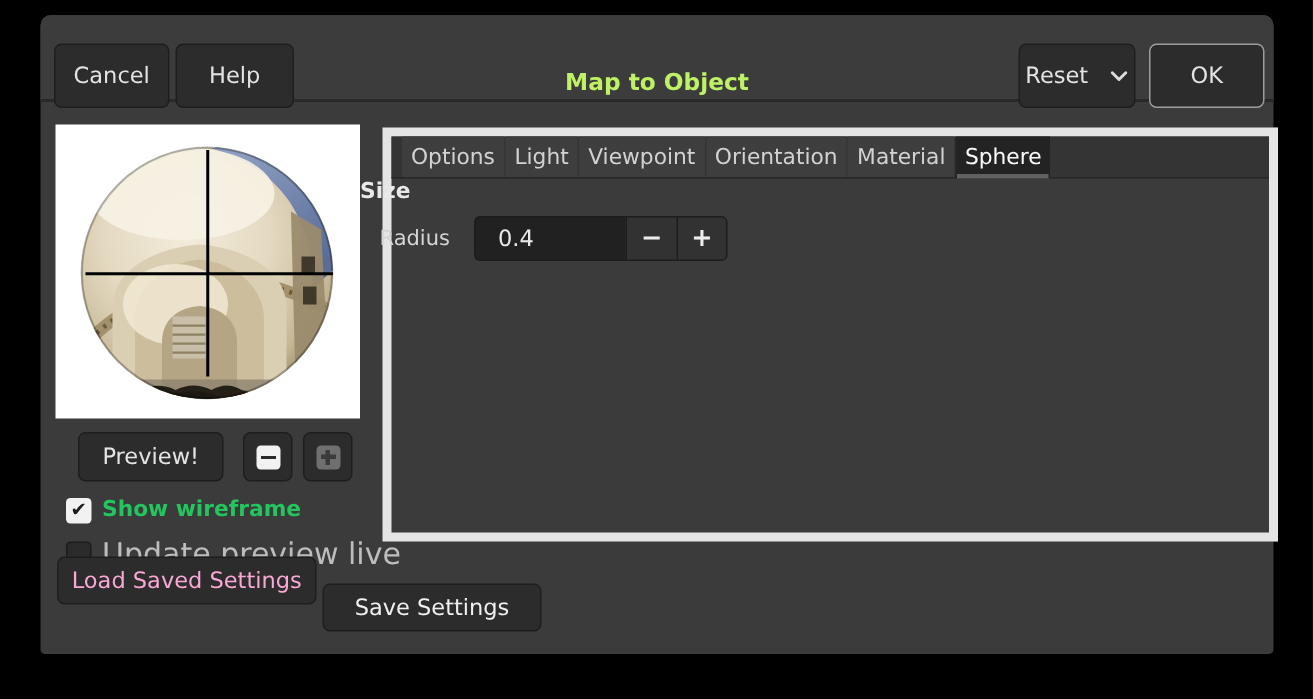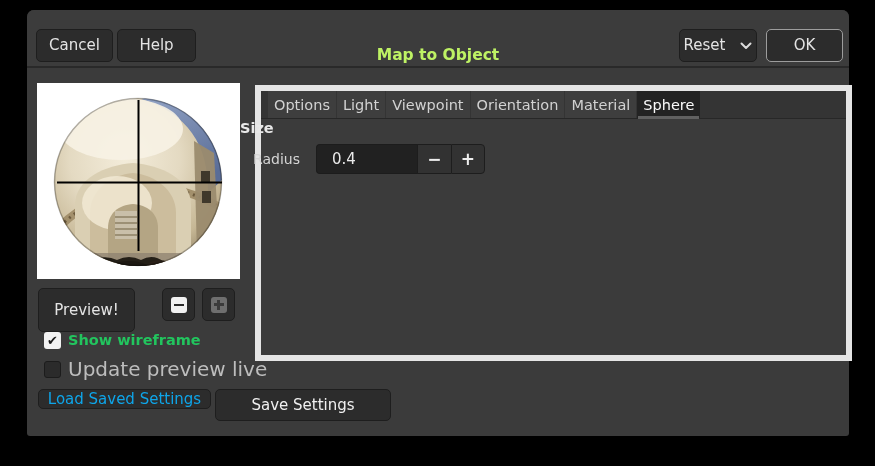--- a/index.html
+++ b/index.html
@@ -10,21 +10,21 @@
     position:absolute; left:27px; top:10px; width:822px; height:426px;
     background:#3b3b3b; border-radius:7px 7px 3px 3px;
   }
 
   
   .header {
     position:absolute; left:0; top:0; width:100%; height:58px;
     border-bottom:2px solid #292929; border-radius:7px 7px 0 0; background:#3c3c3c;
   }
   .btn {
-    position:absolute; height:33px; background:#2c2c2c;
+    position:absolute; height:43px; background:#2c2c2c;
     border:1px solid #1e1e1e; border-radius:5px;
     color:#e4e4e4; font-size:15px;
     display:flex; align-items:center; justify-content:center; cursor:default;
     line-height:1;
   }
   .btn.cancel { left:9px;  top:19px; width:77px; }
   .btn.help   { left:90px; top:19px; width:79px; }
   .btn.reset  { left:652px; top:19px; width:78px; gap:15px; }
   .btn.ok     { left:739px; top:19px; width:77px; border-color:#9d9d9d; }
   .title {
@@ -33,40 +33,40 @@
     color:#bef264; font-size:15.5px; font-weight:bold; pointer-events:none;
   }
   .chev { display:block; }
 
   
   .preview-box {
     position:absolute; left:10px; top:73px; width:203px; height:196px; background:#fff;
   }
   .preview-box svg { display:block; }
 
-  .btn.preview { left:11px; top:278px; width:97px; height:44px; }
+  .btn.preview { left:25px; top:278px; width:97px; height:33px; }
   .btn.zoomout { left:135px; top:278px; width:33px; height:33px; }
   .btn.zoomin  { left:175px; top:278px; width:33px; height:33px; }
   .zo-ic { width:16px; height:16px; border-radius:3px; background:#f2f2f2; position:relative; }
   .zo-ic::after { content:""; position:absolute; left:3px; top:7px; width:10px; height:2.5px; background:#2a2a2a; }
   .zi-ic { width:16px; height:16px; border-radius:3px; background:#6f6f6f; position:relative; }
   .zi-ic::before { content:""; position:absolute; left:3px; top:6.75px; width:10px; height:2.5px; background:#3b3b3b; }
   .zi-ic::after  { content:""; position:absolute; left:6.75px; top:3px; width:2.5px; height:10px; background:#3b3b3b; }
 
   .check-row { position:absolute; left:17px; display:flex; align-items:center; gap:7px; height:18px; }
   .check-row.wire { top:321px; }
   .check-row.live { top:350px; }
   .cbox { width:17px; height:17px; border-radius:3px; display:flex; align-items:center; justify-content:center; }
   .cbox.checked { background:#f2f2f2; color:#1a1a1a; font-size:13px; font-weight:bold; }
   .cbox.unchecked { background:#2b2b2b; border:1px solid #1c1c1c; }
   .clabel.bold { color:#22c55e; font-size:14.5px; font-weight:bold; }
   .clabel.dim  { color:#bdbdbd; font-size:20px; }
 
-  .btn.load { left:11px;  top:379px; width:173px; height:20px; color:#0ea5e9; }
-  .btn.save { left:188px; top:379px; width:176px; height:32px; color:#f0f0f0; }
+  .btn.load { left:11px;  top:361px; width:173px; height:32px; color:#f9a8d4; }
+  .btn.save { left:188px; top:379px; width:146px; height:32px; color:#f0f0f0; }
 
   
   .notebook {
     position:absolute; left:228px; top:75px; width:597px; height:276px;
     border:6px solid #e5e5e5; background:#3b3b3b;
   }
   .tabstrip {
     position:absolute; left:0; top:0; width:100%; height:28px;
     background:#343434; border-bottom:1px solid #272727;
     display:flex; align-items:stretch; padding-left:7px;

